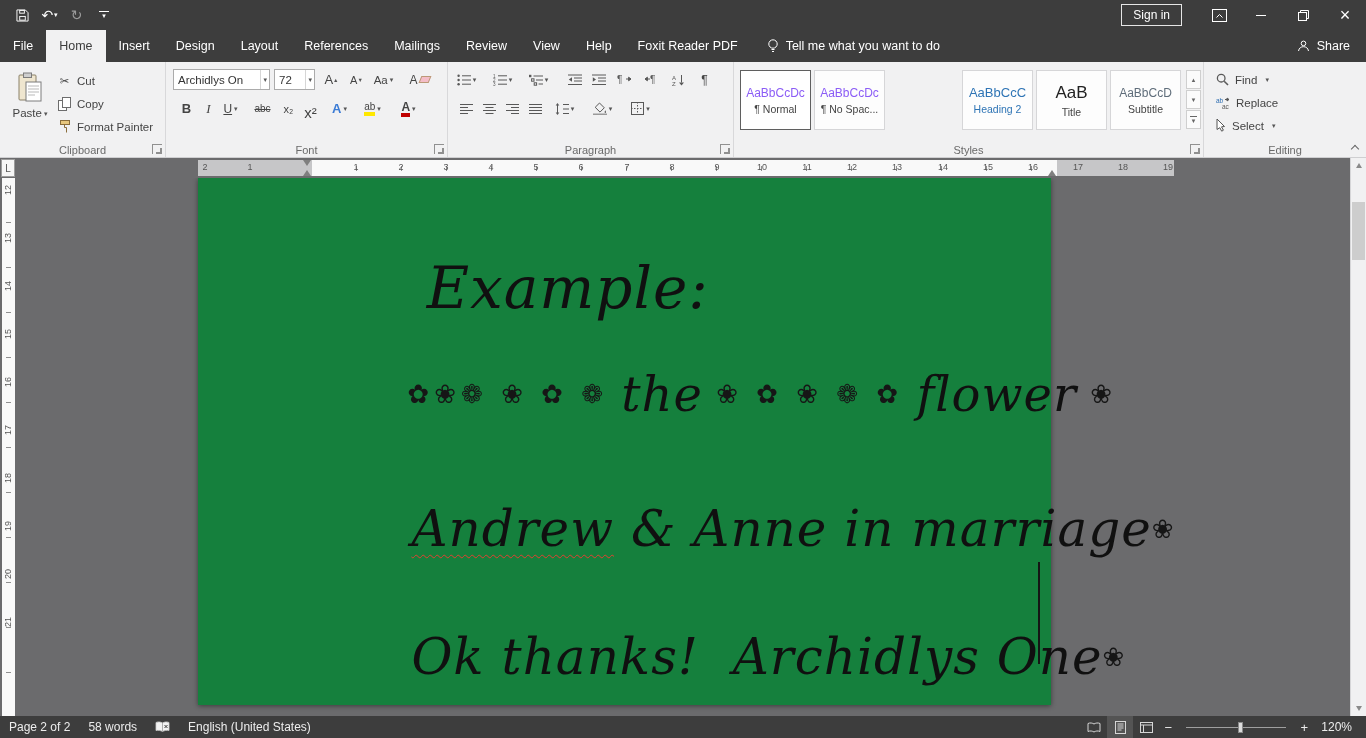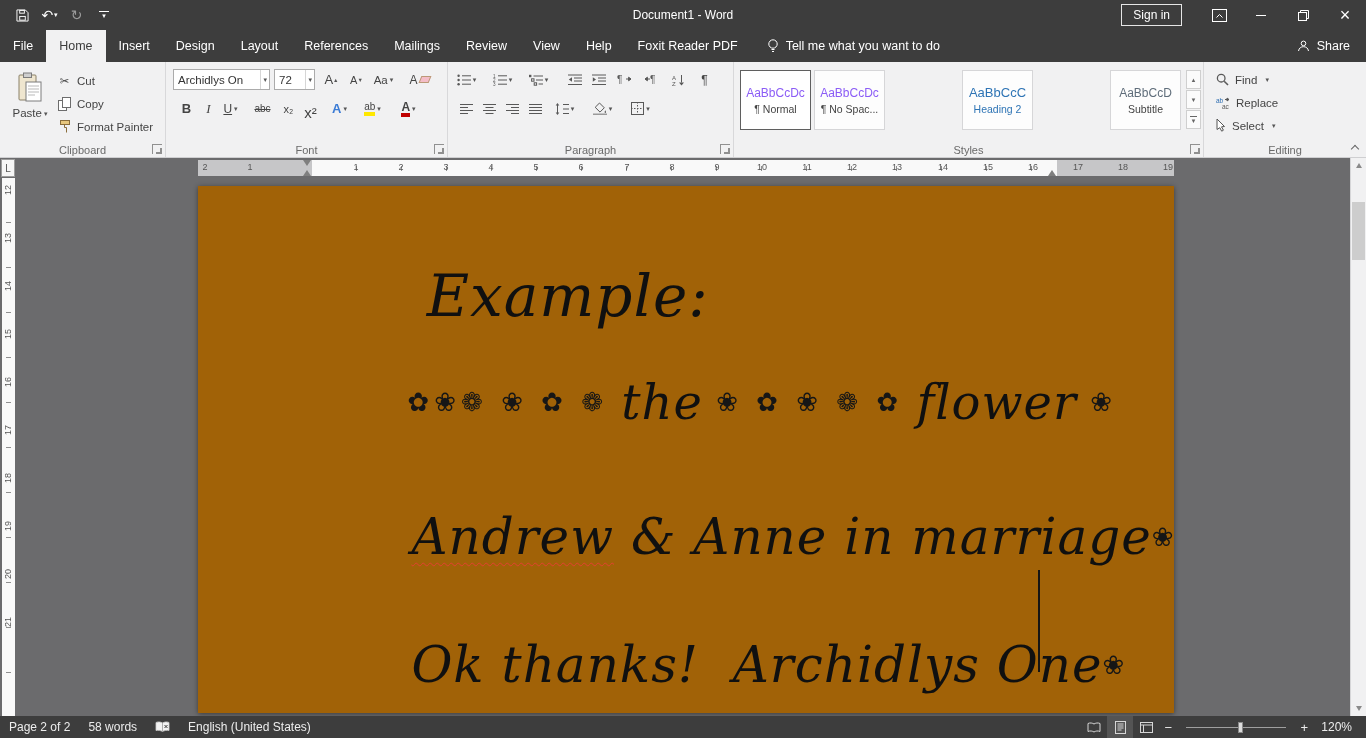--- a/index.html
+++ b/index.html
@@ -72,21 +72,21 @@
 .hticks{position:absolute;top:8px;height:5px;background:repeating-linear-gradient(90deg,transparent 0 21.7px,#8f8f8f 21.7px 22.5px)}
 .rnum{position:absolute;top:3px;transform:translateX(-50%);font-size:9px;color:#555;line-height:13px}
 .tri-d{position:absolute;width:0;height:0;border-left:4.5px solid transparent;border-right:4.5px solid transparent;border-top:6px solid #7f7f7f;top:2px}
 .tri-u{position:absolute;width:0;height:0;border-left:4.5px solid transparent;border-right:4.5px solid transparent;border-bottom:6px solid #7f7f7f;bottom:2px}
 #rulerV{position:absolute;left:0;top:178px;bottom:22px;width:16px}
 .vband{position:absolute;left:2px;width:13px;top:0;bottom:0;background:#f9f9f9}
 .vticks{position:absolute;left:6px;width:5px;top:0;bottom:0;background:repeating-linear-gradient(180deg,transparent 0 21.7px,#8f8f8f 21.7px 22.5px)}
 .vnum{position:absolute;left:1px;width:14px;text-align:center;transform:rotate(-90deg);font-size:9px;color:#555}
 
 #docarea{position:absolute;left:16px;right:16px;top:178px;bottom:22px;background:#6b6b6d;overflow:hidden}
-#page{position:absolute;left:182px;top:8px;width:976px;height:527px;background:#a16207;box-shadow:0 1px 5px rgba(0,0,0,.45)}
+#page{position:absolute;left:182px;top:0;width:853px;height:527px;background:#15803d;box-shadow:0 1px 5px rgba(0,0,0,.45)}
 .dline{position:absolute;left:112px;font-family:"DejaVu Serif",serif;font-style:italic;color:#101010;white-space:pre;letter-spacing:1px}
 .fl{font-family:"DejaVu Sans",sans-serif;font-style:normal;font-size:26px;letter-spacing:5px;vertical-align:8px;color:#161616}
 .misword{text-decoration:underline;text-decoration-style:wavy;text-decoration-color:#e2402f;text-decoration-thickness:1px;text-underline-offset:8px}
 #cursor{position:absolute;left:840px;top:384px;width:2px;height:102px;background:#151515}
 
 #sbv{position:absolute;right:0;top:158px;bottom:22px;width:16px;background:#f1f1f2;border-left:1px solid #d6d6d8}
 .sarr{position:absolute;left:0;right:0;height:15px;display:flex;align-items:center;justify-content:center}
 .tus{width:0;height:0;border-left:3.5px solid transparent;border-right:3.5px solid transparent;border-bottom:5px solid #8a8a8a}
 .tds{width:0;height:0;border-left:3.5px solid transparent;border-right:3.5px solid transparent;border-top:5px solid #8a8a8a}
 #sthumb{position:absolute;left:1px;right:1px;top:44px;height:58px;background:#cdcdcd}
@@ -120,21 +120,20 @@
     <span class="qbtn dim">
         <span>↻</span>
       </span>
     <span class="qbtn">
         <span style="display:flex;flex-direction:column;align-items:center">
           <i class="minbar"></i>
           <span class="c7">▾</span>
         </span>
       </span>
   </div>
-  <div id="tbtitle">Document1 - Word</div>
   <div class="tbright">
     <span id="signin">Sign in</span>
     <span class="wbtn">
       <svg width="15" height="13" viewBox="0 0 15 13">
           <rect x="0.5" y="0.5" width="14" height="12" fill="none" stroke="#fff"></rect>
           <path d="M4.5 8.5l3-3 3 3" fill="none" stroke="#fff"></path>
         </svg>
     </span>
     <span class="wbtn">
         <i class="minbar"></i>
@@ -432,20 +431,24 @@
       <span class="sgp">AaBbCcDc</span>
       <span class="sgn">¶ Normal</span>
     </div>
     <div class="sgi" style="left:80px">
       <span class="sgp">AaBbCcDc</span>
       <span class="sgn">¶ No Spac...</span>
     </div>
     <div class="sgi" style="left:228px">
       <span class="sgp h12" style="font-size:13px">AaBbCcC</span>
       <span class="sgn h12">Heading 2</span>
+    </div>
+    <div class="sgi" style="left:302px">
+      <span class="sgp ttl">AaB</span>
+      <span class="sgn">Title</span>
     </div>
     <div class="sgi" style="left:376px">
       <span class="sgp sub">AaBbCcD</span>
       <span class="sgn">Subtitle</span>
     </div>
     <div class="sga aru" style="top:8px"></div>
     <div class="sga ard" style="top:28px"></div>
     <div class="sga ard" style="top:48px">
         <i class="morebar"></i>
       </div>

